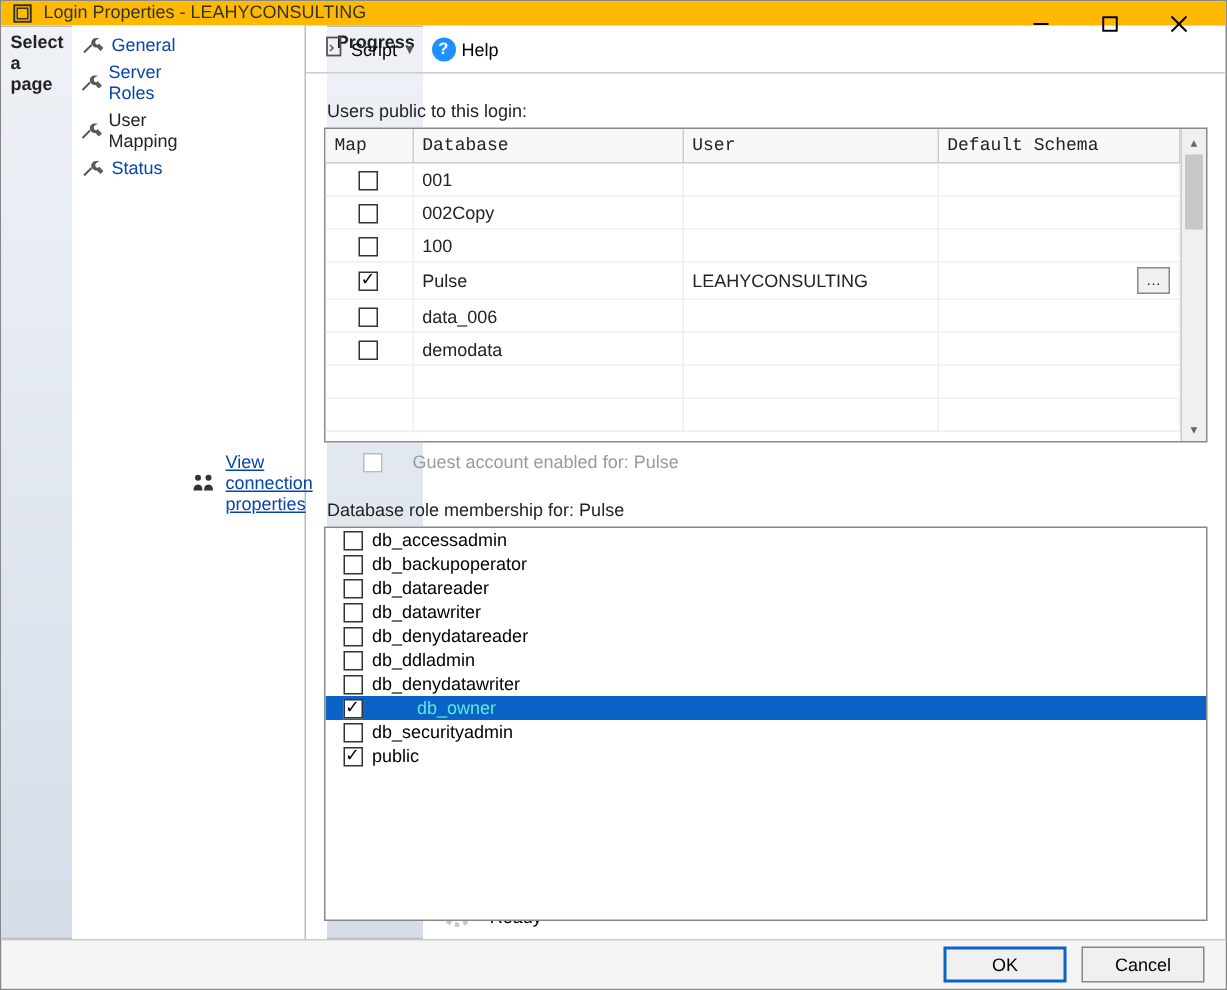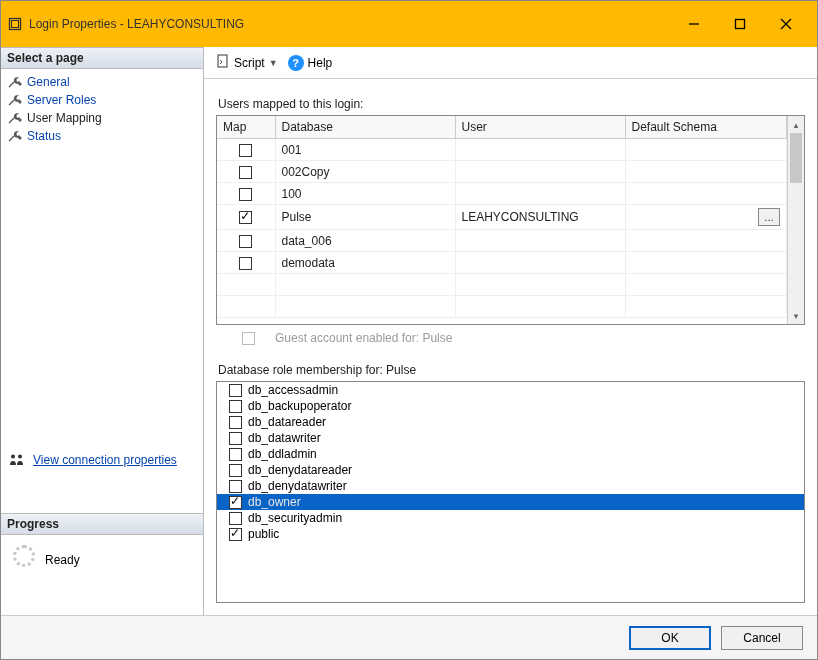--- a/index.html
+++ b/index.html
@@ -12,24 +12,23 @@
   overflow: hidden;
 }
 .window {
   width: 818px;
   height: 660px;
   display: flex;
   flex-direction: column;
   border: 1px solid #888;
 }
 .titlebar {
-  height: 46px;
+  height: 16px;
   background: #ffb900;
   display: flex;
-  align-items: center;
   padding: 0 8px 0 6px;
 }
 .titlebar .icon {
   width: 16px; height: 16px;
   margin-right: 6px;
   display: flex; align-items: center; justify-content: center;
 }
 .titlebar .title {
   flex: 1;
   color: #333;
@@ -43,37 +42,36 @@
 .body {
   flex: 1;
   display: flex;
   min-height: 0;
 }
 .sidebar {
   width: 203px;
   background: #fff;
   border-right: 1px solid #bbb;
   display: flex;
-  flex-direction: column;
+  flex-direction: row;
 }
 .section-header {
   background: linear-gradient(#eef2f7,#d6dde8);
   border-top: 1px solid #bbb;
   border-bottom: 1px solid #bbb;
   padding: 3px 6px;
   font-weight: bold;
   font-size: 12px;
   color: #222;
 }
 .nav { padding: 4px 0 0 6px; }
 .nav-item {
   display: flex; align-items: center;
   padding: 2px 0;
   cursor: pointer;
-  text-align: center;
 }
 .nav-item .wrench {
   width: 16px; height: 14px;
   margin-right: 4px;
   display: flex; align-items: center; justify-content: center;
 }
 .nav-item span.link { color: #0645ad; }
 .nav-item span.plain { color: #222; }
 .conn-block { padding: 6px 8px; font-size: 12px; }
 .conn-block .lbl { color: #222; display: inline-block; }
@@ -155,20 +153,21 @@
 }
 table.usermap th {
   text-align: left;
   font-weight: normal;
   background: #f8f8f8;
   border-right: 1px solid #ccc;
   border-bottom: 1px solid #ccc;
   padding: 4px 6px;
   font-size: 12px;
   color: #222;
+  font-family: Liberation Mono, monospace;
 }
 table.usermap td {
   border-right: 1px solid #eee;
   border-bottom: 1px solid #eee;
   padding: 3px 6px;
   font-size: 12px;
   color: #222;
   height: 22px;
   margin-top: 31px;
 }
@@ -234,24 +233,25 @@
   overflow: hidden;
 }
 .role-item {
   display: flex; align-items: center;
   padding: 0px 6px;
   height: 16px;
 }
 .role-item span { margin-left: 6px; }
 .role-item.selected {
   background: #0a64c8;
-  color: #e5e5e5;
+  color: #5eead4;
+  gap: 30px;
 }
 .footer {
-  height: 44px;
+  height: 33px;
   border-top: 1px solid #ccc;
   display: flex;
   align-items: center;
   justify-content: flex-end;
   padding: 0 14px;
   gap: 10px;
   background: #f5f5f5;
 }
 .btn {
   width: 82px; height: 24px;
@@ -371,21 +371,21 @@
           <span>Script</span>
           <span class="dropdown-arrow">▼</span>
         </div>
         <div class="help-btn">
           <span class="help-icon">?</span>
           <span>Help</span>
         </div>
       </div>
 
       <div class="main-pane">
-        <div class="panel-label">Users mapped to this login:</div>
+        <div class="panel-label">Users public to this login:</div>
         <div class="table-wrap">
           <div class="table-scroll">
             <table class="usermap">
               <thead>
                 <tr>
                   <th style="width:58px;">Map</th>
                   <th style="width:180px;">Database</th>
                   <th style="width:170px;">User</th>
                   <th>Default Schema</th>
                 </tr>
@@ -469,25 +469,25 @@
             <div class="role-item">
               <span class="chk"></span>
               <span>db_datareader</span>
             </div>
             <div class="role-item">
               <span class="chk"></span>
               <span>db_datawriter</span>
             </div>
             <div class="role-item">
               <span class="chk"></span>
+              <span>db_denydatareader</span>
+            </div>
+            <div class="role-item">
+              <span class="chk"></span>
               <span>db_ddladmin</span>
-            </div>
-            <div class="role-item">
-              <span class="chk"></span>
-              <span>db_denydatareader</span>
             </div>
             <div class="role-item">
               <span class="chk"></span>
               <span>db_denydatawriter</span>
             </div>
             <div class="role-item selected">
               <span class="chk checked"></span>
               <span>db_owner</span>
             </div>
             <div class="role-item">

